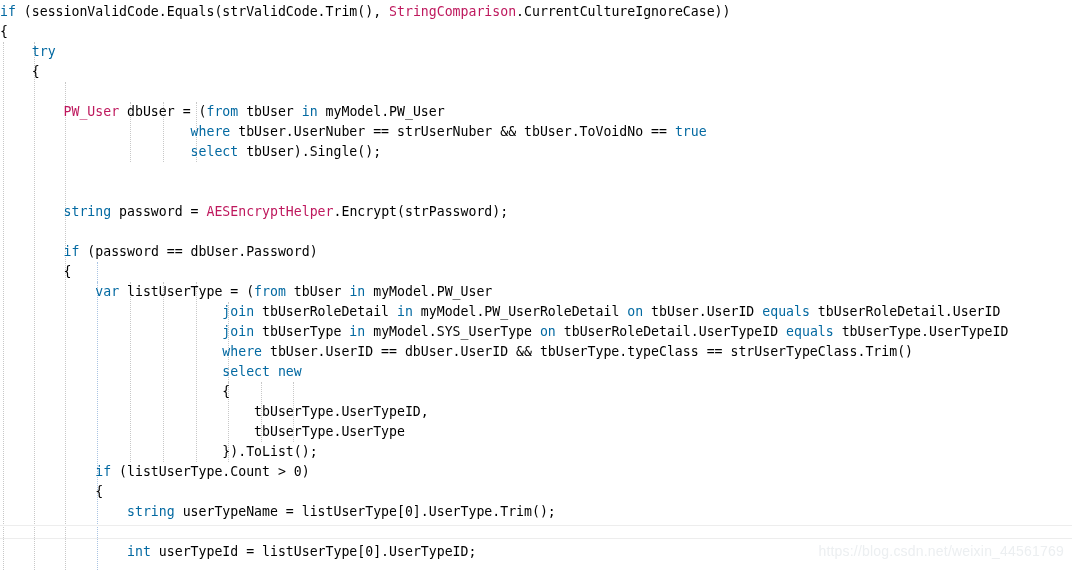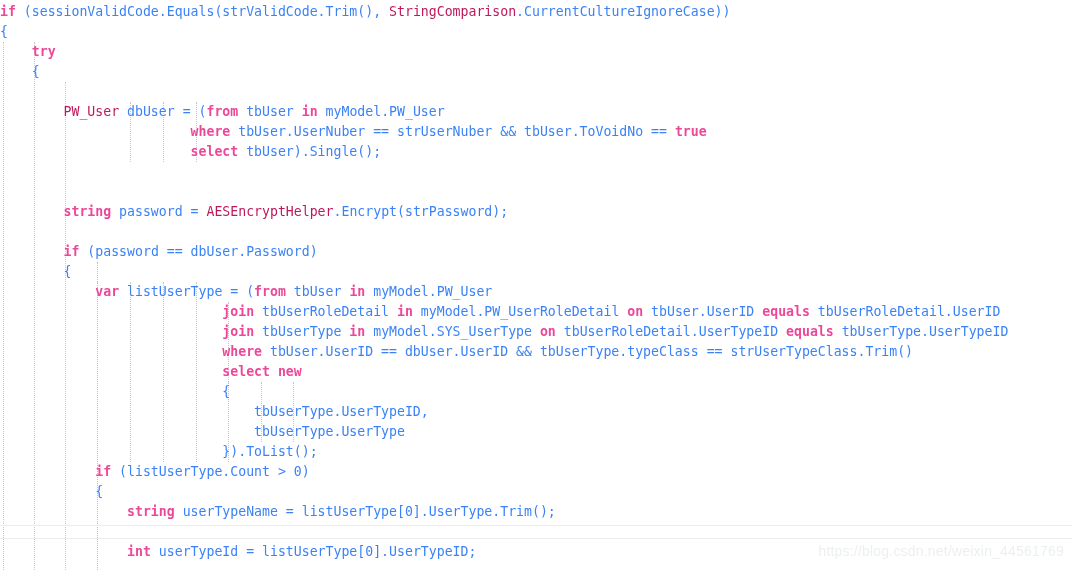--- a/index.html
+++ b/index.html
@@ -48,23 +48,23 @@
     line-height: 20px;
     white-space: pre;
     color: #000000;
     letter-spacing: 0px;
   }
   .ln {
     display: block;
     height: 20px;
     white-space: pre;
   }
-  .kw  { color: #ec4899; font-weight: bold; }
+  .kw  { color: #0369a1; }
   .typ { color: #be185d; }
-  .pln { color: #3b82f6; }
+  .pln { color: #000000; }
   #watermark {
     position: absolute;
     right: 8px;
     top: 543px;
     font-family: "Liberation Sans", sans-serif;
     font-size: 14px;
     color: #eceff1;
     letter-spacing: 0.2px;
     user-select: none;
     white-space: nowrap;

